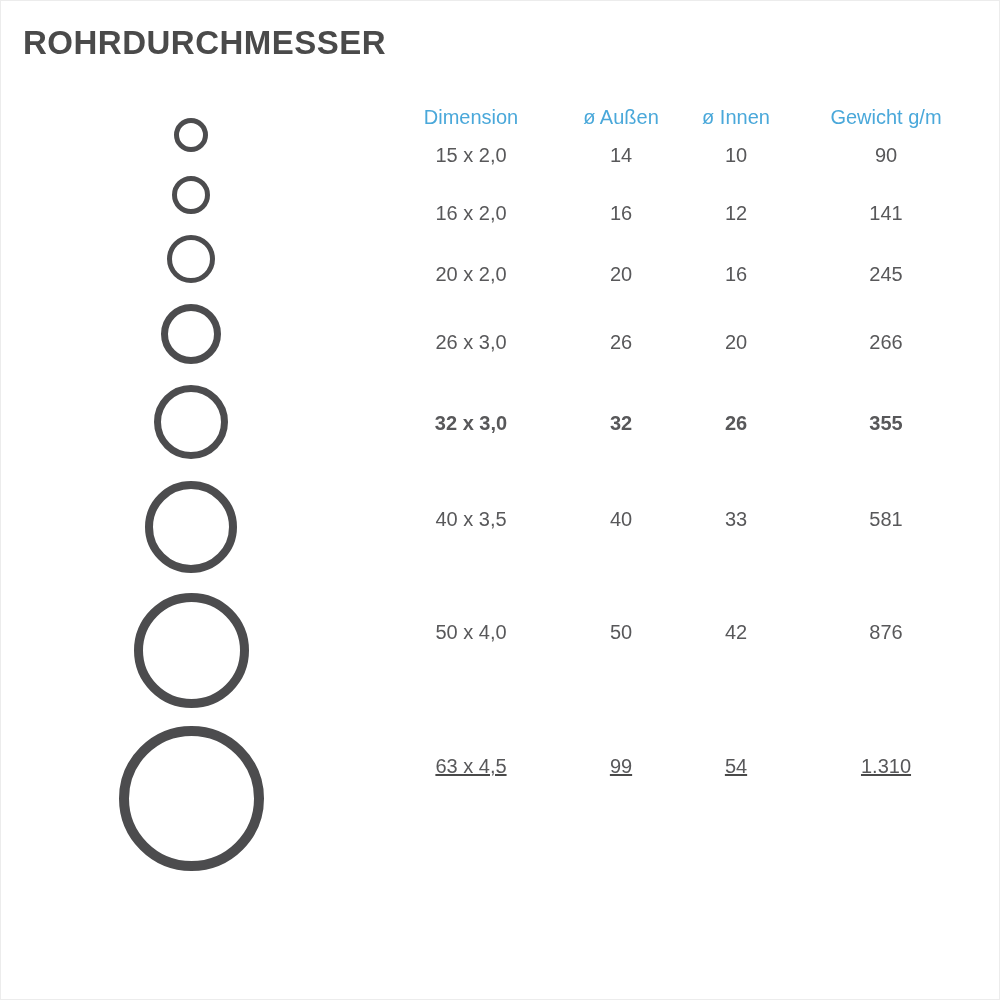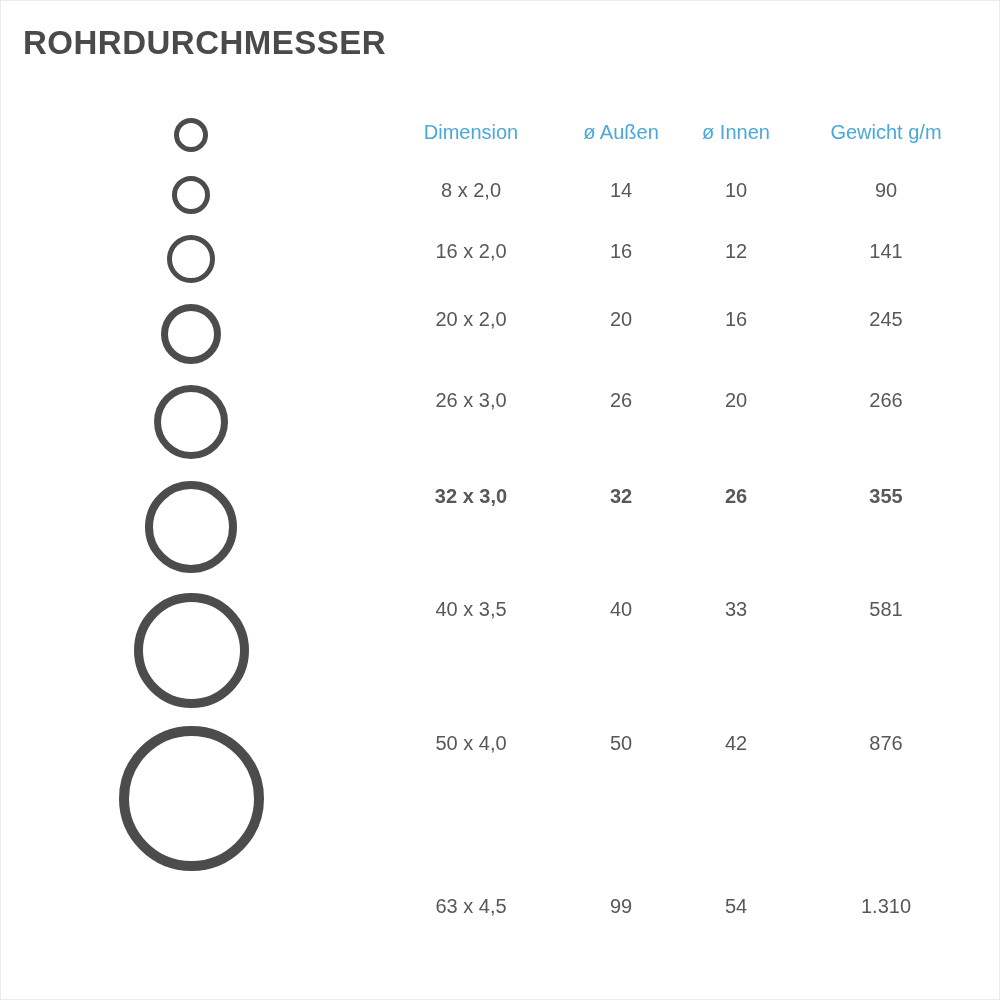--- a/index.html
+++ b/index.html
@@ -32,21 +32,21 @@
     color: #4a4a4a;
   }
   #table {
     position: absolute;
     left: 380px;
     top: 105px;
     width: 600px;
   }
   .row {
     display: flex;
-    align-items: flex-end;
+    align-items: flex-start;
   }
   .cell {
     text-align: center;
     font-size: 20px;
     color: #58585a;
     white-space: nowrap;
   }
   .head .cell {
     color: #4aa8da;
     font-size: 20px;
@@ -112,21 +112,21 @@
   <div id="table">
 
     <div class="row head" style="height:38px;">
       <div class="cell c-dim">Dimension</div>
       <div class="cell c-out">ø Außen</div>
       <div class="cell c-in">ø Innen</div>
       <div class="cell c-wt">Gewicht g/m</div>
     </div>
 
     <div class="row" style="height:58px;">
-      <div class="cell c-dim">8 x 2,0</div>
+      <div class="cell c-dim">15 x 2,0</div>
       <div class="cell c-out">14</div>
       <div class="cell c-in">10</div>
       <div class="cell c-wt">90</div>
     </div>
 
     <div class="row" style="height:61px;">
       <div class="cell c-dim">16 x 2,0</div>
       <div class="cell c-out">16</div>
       <div class="cell c-in">12</div>
       <div class="cell c-wt">141</div>
@@ -160,21 +160,21 @@
       <div class="cell c-wt">581</div>
     </div>
 
     <div class="row" style="height:134px;">
       <div class="cell c-dim">50 x 4,0</div>
       <div class="cell c-out">50</div>
       <div class="cell c-in">42</div>
       <div class="cell c-wt">876</div>
     </div>
 
-    <div class="row" style="height:163px;">
+    <div class="row" style="height:163px;text-decoration:underline;">
       <div class="cell c-dim">63 x 4,5</div>
       <div class="cell c-out">99</div>
       <div class="cell c-in">54</div>
       <div class="cell c-wt">1.310</div>
     </div>
 
   </div>
 </div>
 
 </body></html>

